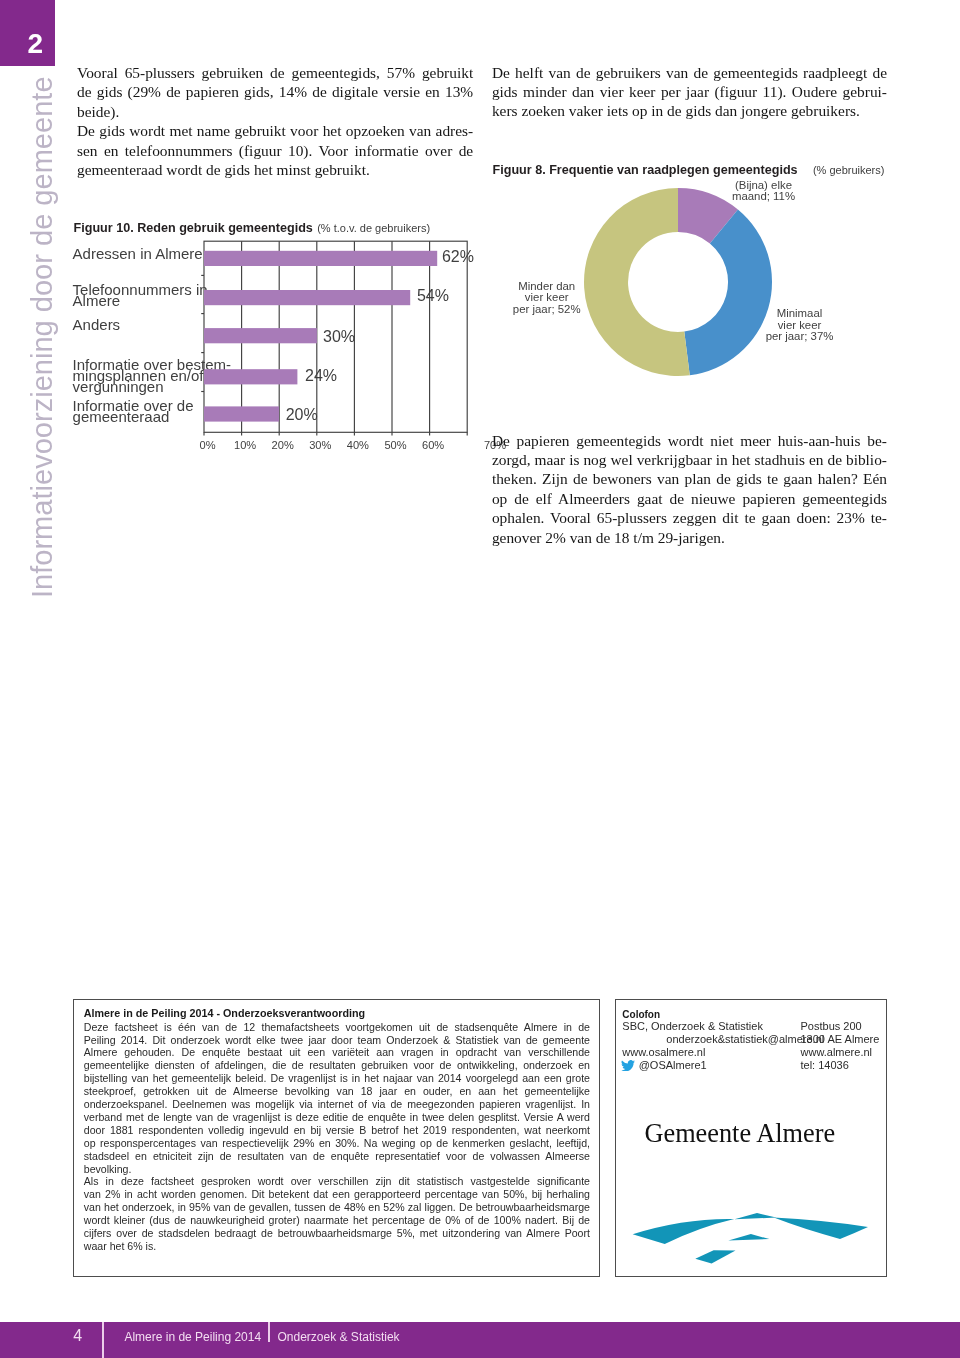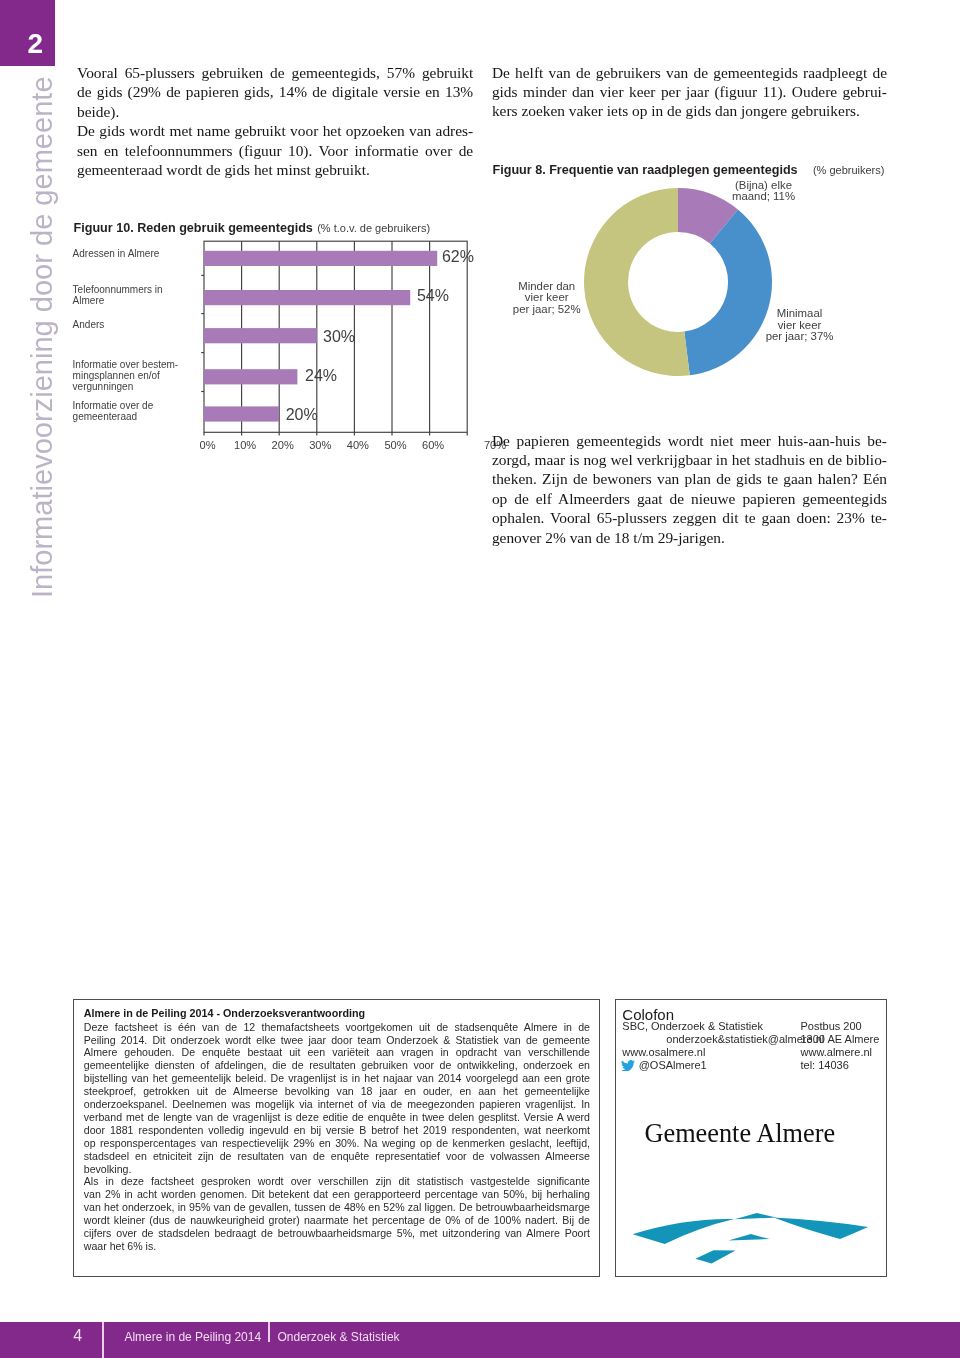--- a/index.html
+++ b/index.html
@@ -21,21 +21,21 @@
   .serif{font-family:"Liberation Serif",serif;font-size:15.4px;line-height:19.46px;color:#161616;}
   .sans{font-family:"Liberation Sans",sans-serif;font-size:10.6px;line-height:12.9px;color:#2b2b2b;}
 
   
   .cap-b{position:absolute;font-family:"Liberation Sans",sans-serif;font-weight:bold;font-size:12.6px;
          line-height:14px;color:#231f20;white-space:nowrap;}
   .cap-s{position:absolute;font-family:"Liberation Sans",sans-serif;font-size:11px;
          line-height:14px;color:#3d3d3d;white-space:nowrap;}
 
   
-  .chart-lab{position:absolute;font-family:"Liberation Sans",sans-serif;font-size:10px;line-height:11.3px;
+  .chart-lab{position:absolute;font-family:"Liberation Sans",sans-serif;font-size:15px;line-height:11.3px;
              color:#3f3f3f;white-space:pre;}
   .chart-val{position:absolute;font-family:"Liberation Sans",sans-serif;font-size:16px;line-height:12px;
              color:#3f3f3f;white-space:nowrap;}
   .chart-tick{position:absolute;top:438.6px;font-family:"Liberation Sans",sans-serif;font-size:11.1px;
               line-height:12px;color:#3f3f3f;white-space:nowrap;width:60px;margin-left:-30px;text-align:center;}
   .donut-lab{position:absolute;font-family:"Liberation Sans",sans-serif;font-size:11.4px;line-height:11.7px;
              color:#3f3f3f;white-space:pre;text-align:center;}
 
   
   svg{display:block;position:absolute;}
@@ -47,21 +47,21 @@
   .chart .sl-blue{fill:#4890cb;}
   .chart .sl-khaki{fill:#c6c57f;}
 
   
   .cbox{position:absolute;border:1.1px solid #4d4d4d;box-sizing:border-box;background:#fff;}
   .sans-line{position:absolute;font-family:"Liberation Sans",sans-serif;font-size:10.6px;line-height:12.9px;
              color:#2b2b2b;white-space:pre;}
   .sans-line.bold{font-weight:bold;font-size:10.75px;color:#1a1a1a;}
   .col-line{position:absolute;font-family:"Liberation Sans",sans-serif;font-size:11px;line-height:13px;
             color:#2b2b2b;white-space:nowrap;}
-  .col-line.bold{font-weight:normal;font-size:15px;color:#1a1a1a;}
+  .col-line.bold{font-weight:bold;font-size:10px;color:#1a1a1a;}
   .tw-icon{fill:#24a2e1;}
   .logo-text{position:absolute;font-family:"Liberation Serif",serif;font-size:26.3px;line-height:26px;
              color:#111;white-space:nowrap;}
   .logo-mark path{fill:#1295b8;}
 
   
   .footer{position:absolute;left:0;top:1321.8px;width:960px;height:36.2px;background:#83298c;}
   .footer .sep{position:absolute;background:#eccdea;}
   .footer .ftxt{position:absolute;color:#f3ddf1;font-family:"Liberation Sans",sans-serif;font-size:12px;
                 line-height:12px;white-space:nowrap;}

